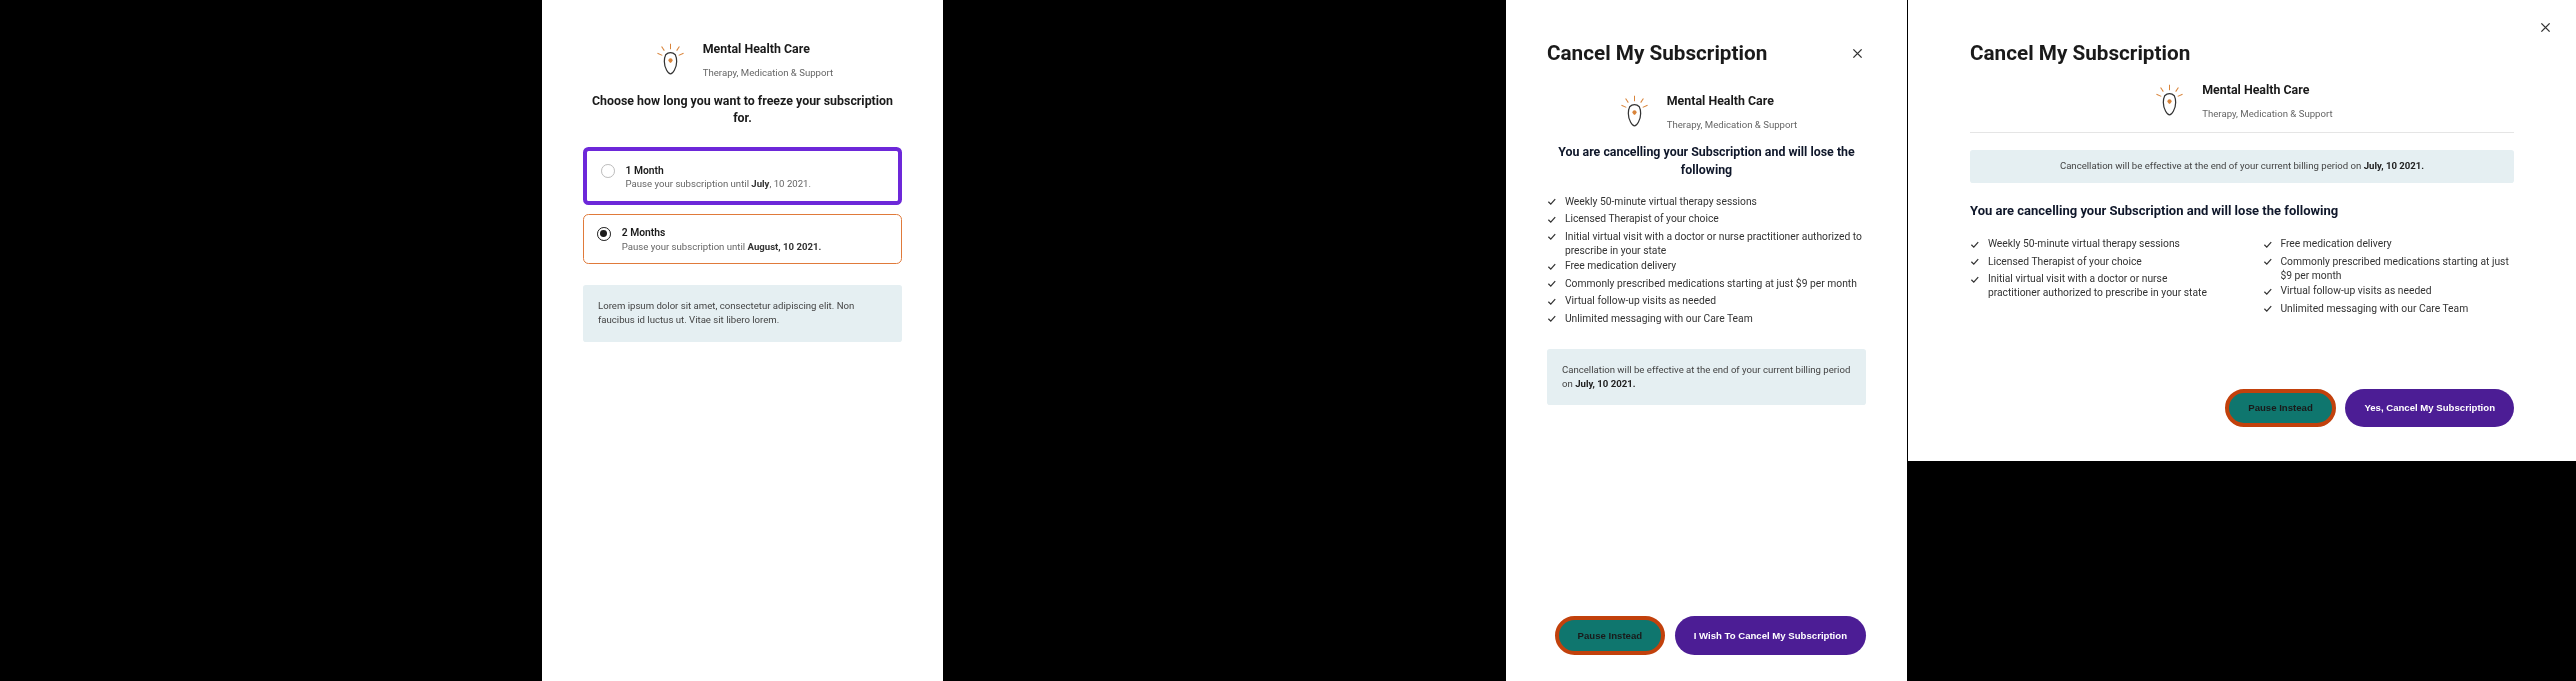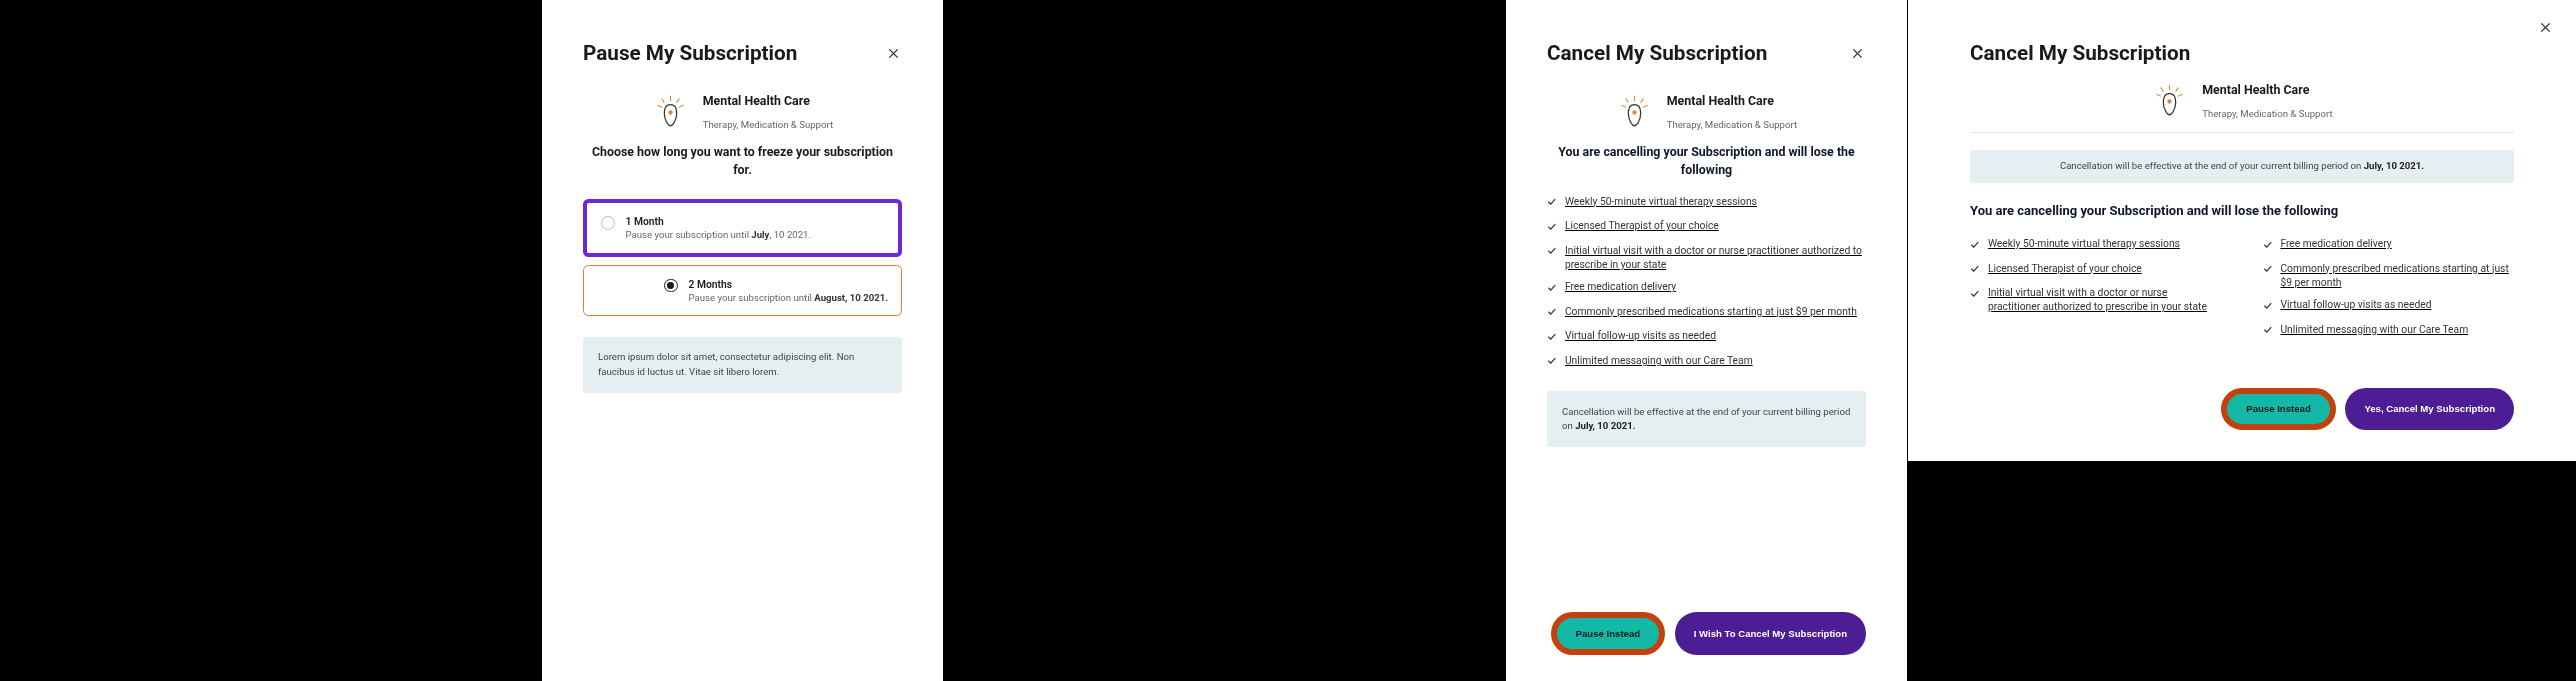--- a/index.html
+++ b/index.html
@@ -130,21 +130,20 @@
       padding: 12.4px 13.8px;
       display: flex;
       align-items: flex-start;
       gap: 11px;
       cursor: pointer;
     }
     .radio-option.selected {
       border-color: #e07a3a;
       border-width: 1.4px;
       padding: 11.7px 13px;
-      justify-content: flex-end;
     }
     .radio-circle {
       width: 13.8px;
       height: 13.8px;
       border-radius: 50%;
       border: 1.4px solid #bbb;
       flex-shrink: 0;
       margin-top: 0.7px;
       position: relative;
     }
@@ -209,44 +208,43 @@
       font-size: 9.6px;
       font-weight: 600;
       cursor: pointer;
       border: none;
     }
     .btn-primary {
       background: #4c1d95;
       color: #fff;
     }
     .btn-secondary {
-      background: #14b8a6;
+      background: #0f766e;
       color: #1a1a1a;
-      border: 6px solid #c2410c;
+      border: 4px solid #c2410c;
       text-align: center;
     }
     .cancel-heading {
       font-size: 12.4px;
       font-weight: 700;
       color: #0f172a;
       text-align: center;
       margin-bottom: 16.5px;
       line-height: 1.4;
     }
     .panel-3 .cancel-heading {
       text-align: left;
       font-size: 13px;
     }
     .feature-list {
       list-style: none;
       display: flex;
       flex-direction: column;
-      gap: 8px;
+      gap: 1px;
       margin-bottom: 20.7px;
-      text-decoration: underline;
     }
     .feature-list li {
       display: flex;
       align-items: flex-start;
       gap: 8.3px;
       font-size: 10.3px;
       color: #333;
       line-height: 1.4;
     }
     .check {
@@ -262,30 +260,20 @@
       flex: 1;
     }
     .two-col .feature-list {
       margin-bottom: 0;
     }
   </style>
 </head>
 <body>
 
 <div class="panel panel-1">
-  <div class="panel-header">
-    <h1 class="panel-title">Pause My Subscription</h1>
-    <button class="close-btn">
-      <span>
-        <svg width="11" height="11" viewBox="0 0 16 16">
-            <path d="M2 2 L14 14 M14 2 L2 14" stroke="#333" stroke-width="2" fill="none"></path>
-          </svg>
-      </span>
-    </button>
-  </div>
 
   <div class="service-block">
     <span class="service-icon">
       <svg width="37" height="37" viewBox="0 0 54 54">
         <g stroke="#d9843a" stroke-width="1.5" fill="none">
           <line x1="27" y1="4" x2="27" y2="12"></line>
           <line x1="14" y1="8" x2="18" y2="14"></line>
           <line x1="40" y1="8" x2="36" y2="14"></line>
           <line x1="8" y1="18" x2="15" y2="21"></line>
           <line x1="46" y1="18" x2="39" y2="21"></line>

